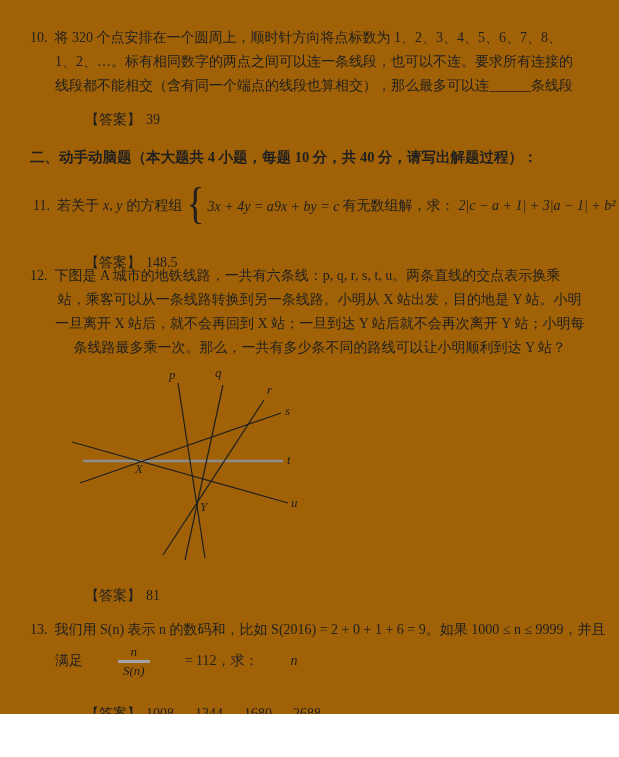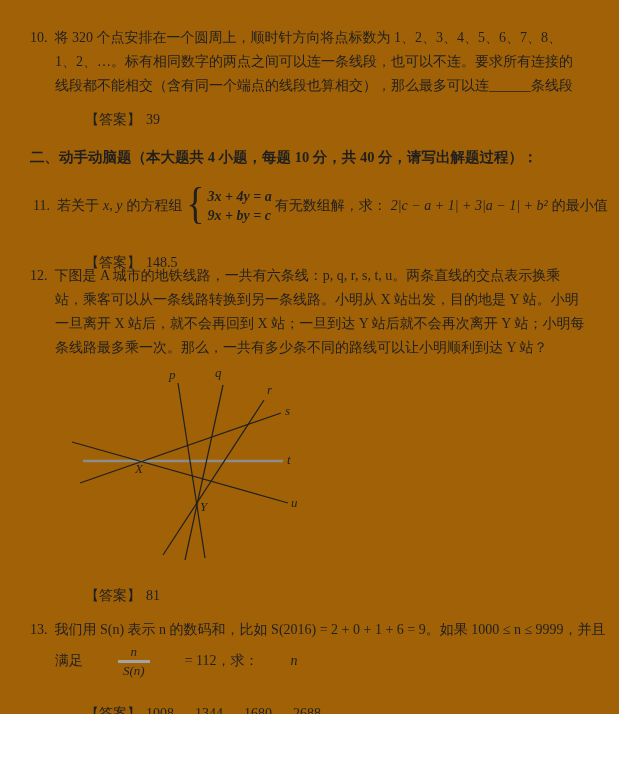--- a/index.html
+++ b/index.html
@@ -5,31 +5,31 @@
   html,body { margin:0; padding:0; }
   body {
     width:619px; height:757px; background:#ffffff;
     font-family:"Liberation Serif","DejaVu Serif",serif;
     color:#1f1f1f;
   }
   .page { position:relative; width:619px; height:714px; background:#a16207; overflow:hidden;padding-left:48px; }
   .abs { position:absolute; }
   .pline { font-size:14px; line-height:24px; white-space:nowrap; }
   .pnum { display:inline-block; margin-right:7px; }
-  .cont { margin-left:25px; }
+  .cont { margin-left:25px;text-align:center; }
   .answer { font-size:14px; line-height:20px; white-space:nowrap; }
   .ans-value { margin-left:5px; font-family:"Liberation Serif","DejaVu Serif",serif; }
   .section-title { font-size:14.5px; font-weight:bold; white-space:nowrap; }
   .math { font-style:italic; font-family:"Liberation Serif","DejaVu Serif",serif; }
   .row { display:flex; align-items:center; font-size:14px; white-space:nowrap; }
   .row > span { flex:0 0 auto; }
   .gap { margin:0 4px; }
   .eqsys { display:inline-flex; align-items:center; margin:0 3px; }
   .brace { font-size:44px; line-height:1; font-weight:400; transform:scaleX(0.85) translateY(-2px); }
-  .eqcol { display:flex; flex-direction:column; margin-left:1px;font-weight:bold; }
+  .eqcol { display:flex; flex-direction:row; margin-left:1px; }
   .eqcol .math { font-size:14px; line-height:19px; }
   .frac { display:inline-flex; flex-direction:column; align-items:center; margin:0 7px; font-size:13px; line-height:16px; }
   .frac .den-t { border-top:3px solid #a3a3a3; padding:0 5px; }
   svg text { font-family:"Liberation Serif","DejaVu Serif",serif; font-style:italic; font-size:13px; fill:#1f1f1f; }
 </style>
 </head>
 <body>
 
 <div class="page">
 

